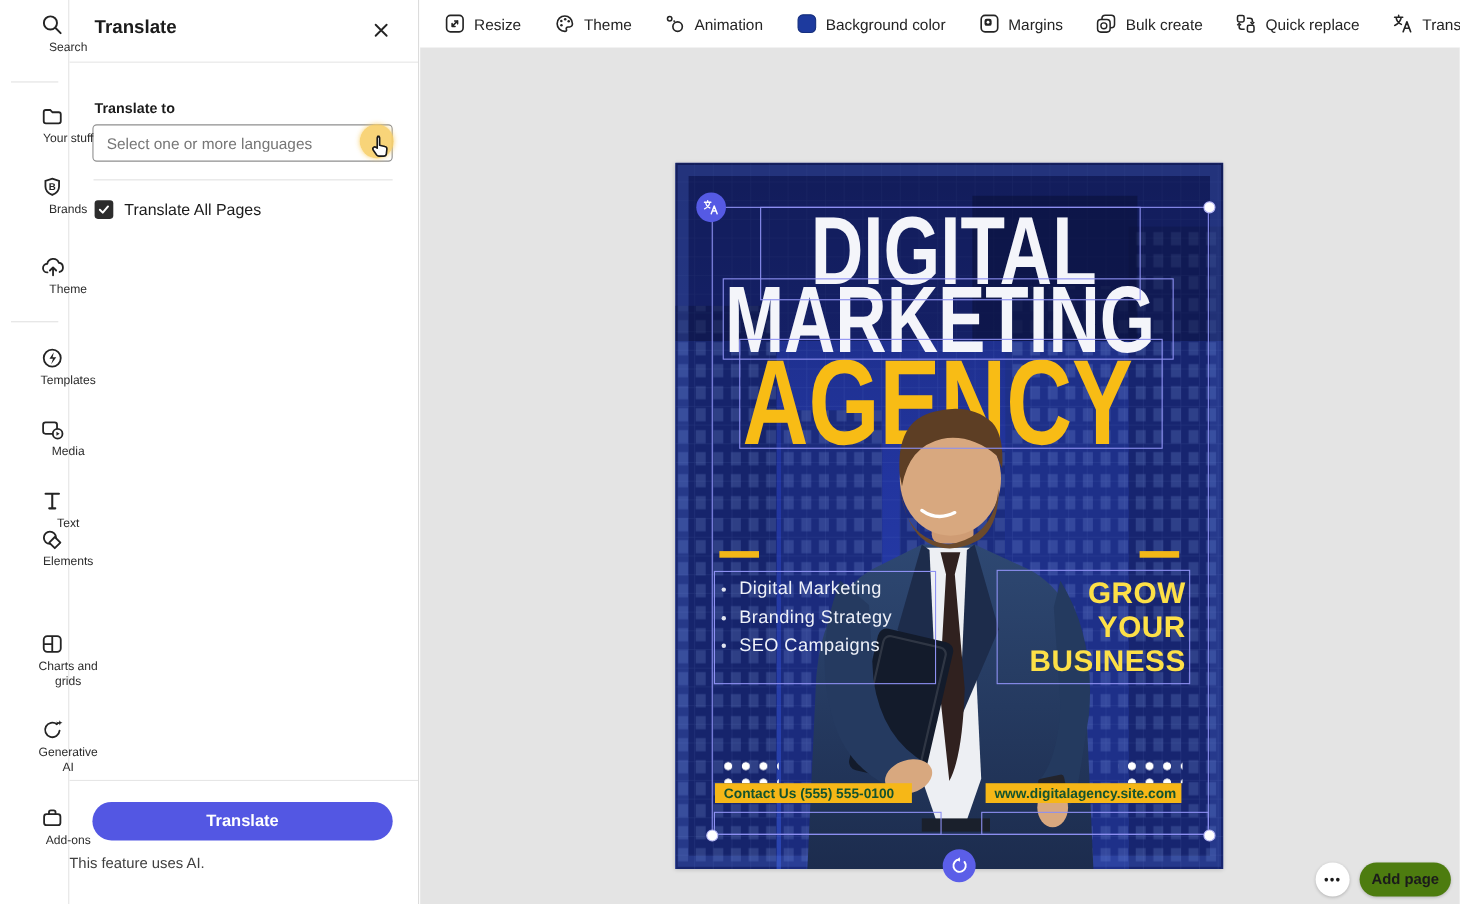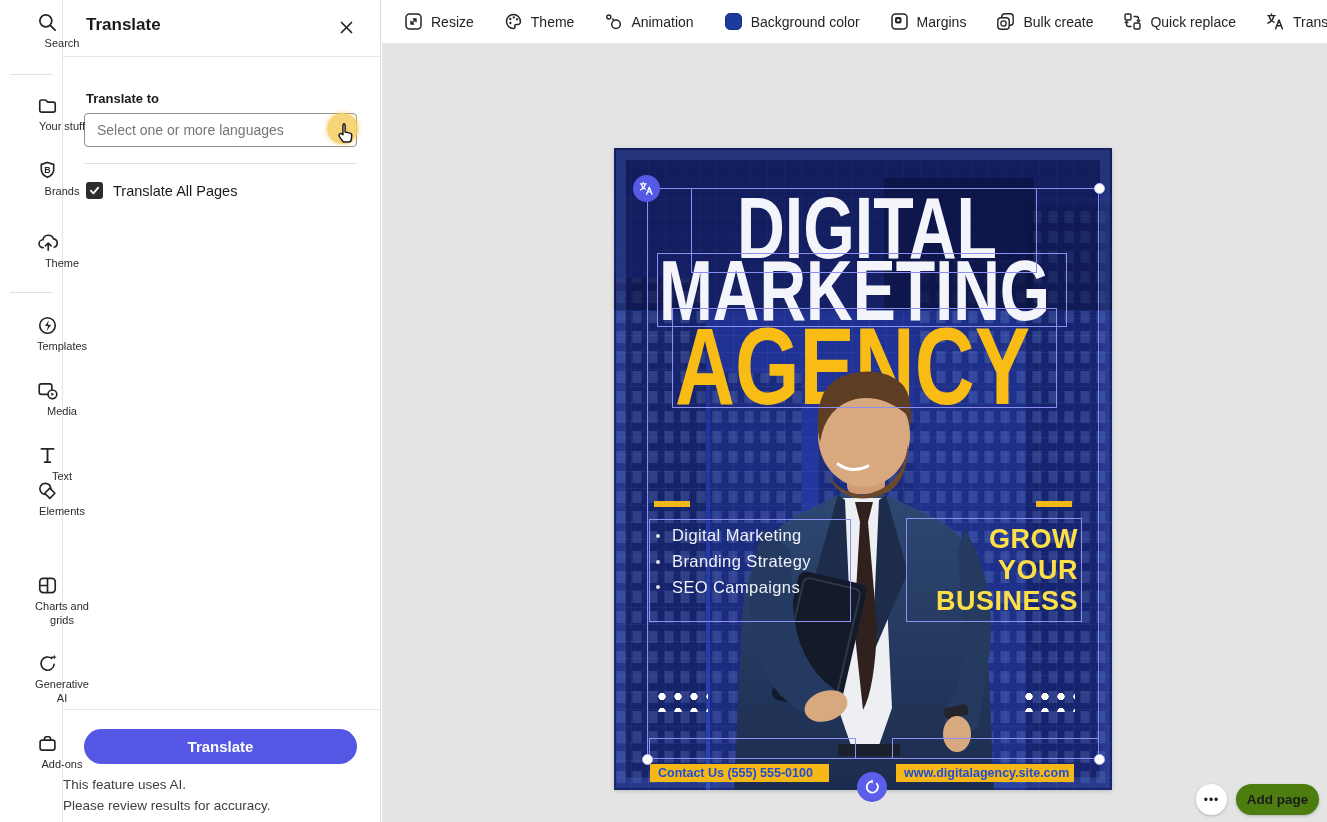--- a/index.html
+++ b/index.html
@@ -42,21 +42,21 @@
   .headline { overflow:visible; }
   .svc-box { position:absolute; left:42px; top:375px; width:195px; }
   .svc-row { display:flex; align-items:center; gap:12px; height:25.7px; }
   .svc-dot { width:4px; height:4px; border-radius:50%; background:#dfe3ef; flex:0 0 auto; }
   .svc-txt { font-size:16.5px; letter-spacing:.4px; color:#eef1f9; white-space:nowrap; }
   .grow-box { position:absolute; left:292px; top:376px; width:172px; text-align:right; font-weight:700; color:#fde047; font-size:27px; line-height:31px; letter-spacing:.5px; }
   .dash { position:absolute; top:353px; width:36px; height:6px; background:#f2b718; }
   .dotgrid { position:absolute; top:538px; width:58px; height:26px;
     background-image:radial-gradient(circle, #fff 3.4px, transparent 3.9px);
     background-size:16px 15px; background-position:4px 3px; background-repeat:repeat; }
-  .info-bar { position:absolute; top:616px; height:18px; background:#f6b717; color:#1d4ed8; font-size:12.5px; font-weight:700; display:flex; align-items:center; padding-left:8px; white-space:nowrap; }
+  .info-bar { position:absolute; top:564px; height:18px; background:#f6b717; color:#14532d; font-size:12.5px; font-weight:700; display:flex; align-items:center; padding-left:8px; white-space:nowrap; }
 
   
   .sel { position:absolute; border:1.5px solid #8d90f2; pointer-events:none; }
   .sel-handle { position:absolute; width:11px; height:11px; border-radius:50%; background:#fff; border:1px solid #b9bbf6; box-shadow:0 0 2px rgba(60,60,140,.4); z-index:6; }
   .sel-badge { position:absolute; left:19px; top:27px; width:27px; height:27px; border-radius:50%; background:#555ae4; display:flex; align-items:center; justify-content:center; z-index:7; }
   .rotate-handle { position:absolute; left:243px; top:624px; width:30px; height:30px; border-radius:50%; background:#5b5ee8; display:flex; align-items:center; justify-content:center; z-index:7; cursor:grab; }
 
   
   .more-btn { position:absolute; left:814px; top:741px; width:31px; height:31px; border-radius:50%; background:#fff; box-shadow:0 1px 3px rgba(0,0,0,.22); display:flex; align-items:center; justify-content:center; font-size:12px; letter-spacing:1px; color:#1b1b1b; cursor:pointer; z-index:15; }
   .addpage-btn { position:absolute; left:854px; top:741px; width:83px; height:31px; border-radius:16px; background:#4d7c0f; box-shadow:0 1px 3px rgba(0,0,0,.22); display:flex; align-items:center; justify-content:center; font-size:13.5px; font-weight:700; color:#1b1b1b; cursor:pointer; z-index:15; }
@@ -171,21 +171,20 @@
       <svg class="icon" width="11" height="11" viewBox="0 0 11 11">
           <path d="M1.8 5.7l2.6 2.6 4.8-5.6" fill="none" stroke="#fff" stroke-width="1.8" stroke-linecap="round" stroke-linejoin="round"></path>
         </svg>
     </span>
     <span class="check-label">Translate All Pages</span>
   </div>
 
   <div class="panel-foot-div"></div>
   <button class="translate-btn">Translate</button>
   <div class="ai-note" style="top:777px">This feature uses AI.</div>
-  <div class="ai-note" style="top:798px">Please review results for accuracy.</div>
 </section>
 
 <div id="main">
 
   <div id="toolbar">
     <div class="tb-item">
       <svg class="icon" width="19" height="19" viewBox="0 0 19 19">
           <rect x="2" y="2" width="15" height="15" rx="3.5" fill="none" stroke="#242424" stroke-width="1.5"></rect>
           <path d="M7 12l5-5M9.3 7H12v2.7M9.7 12H7V9.3" fill="none" stroke="#242424" stroke-width="1.4" stroke-linecap="round" stroke-linejoin="round"></path>
         </svg>

